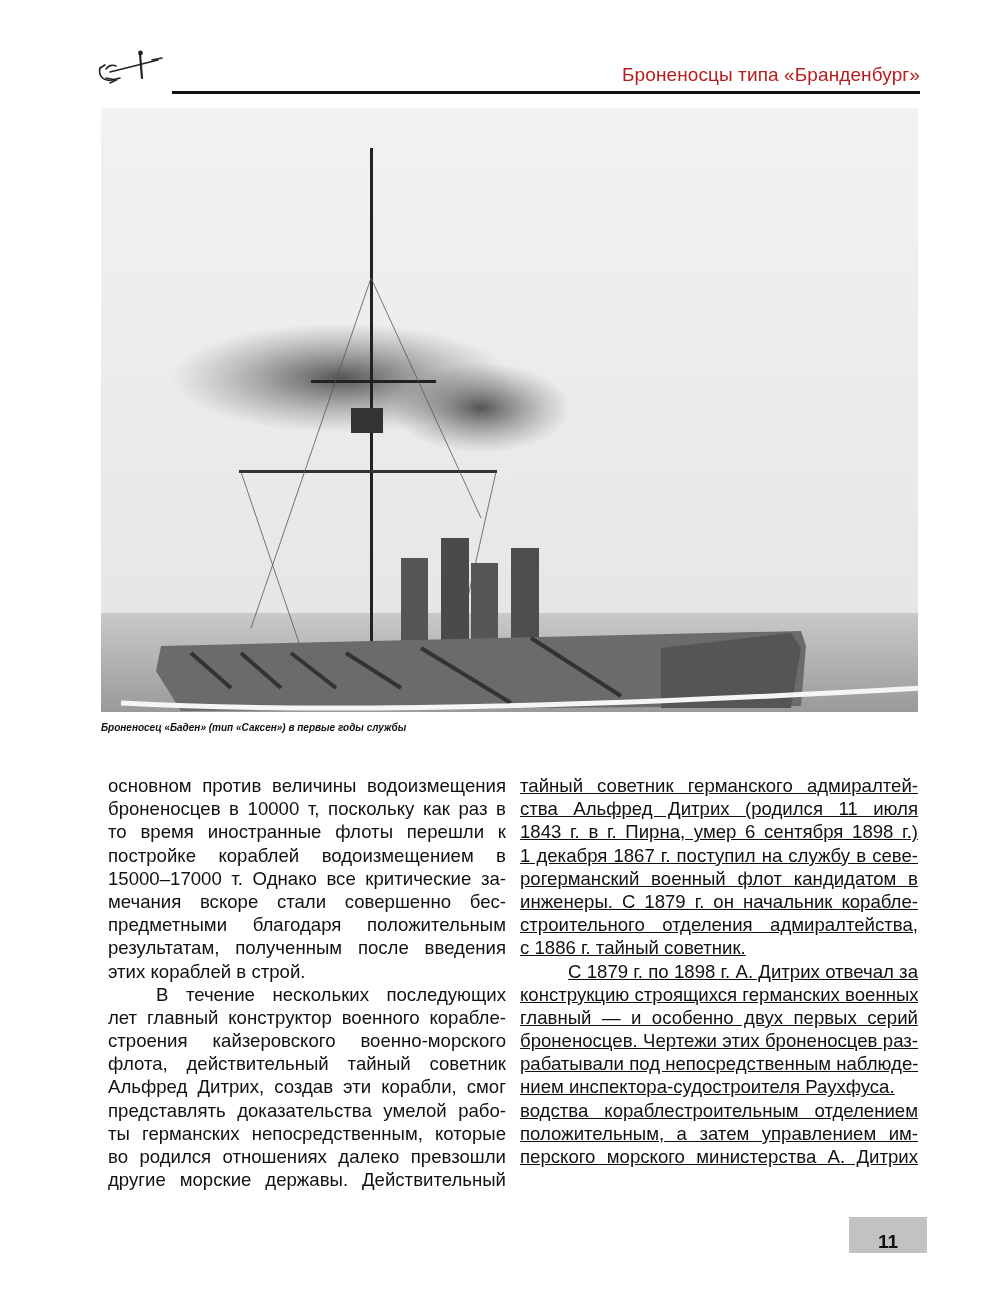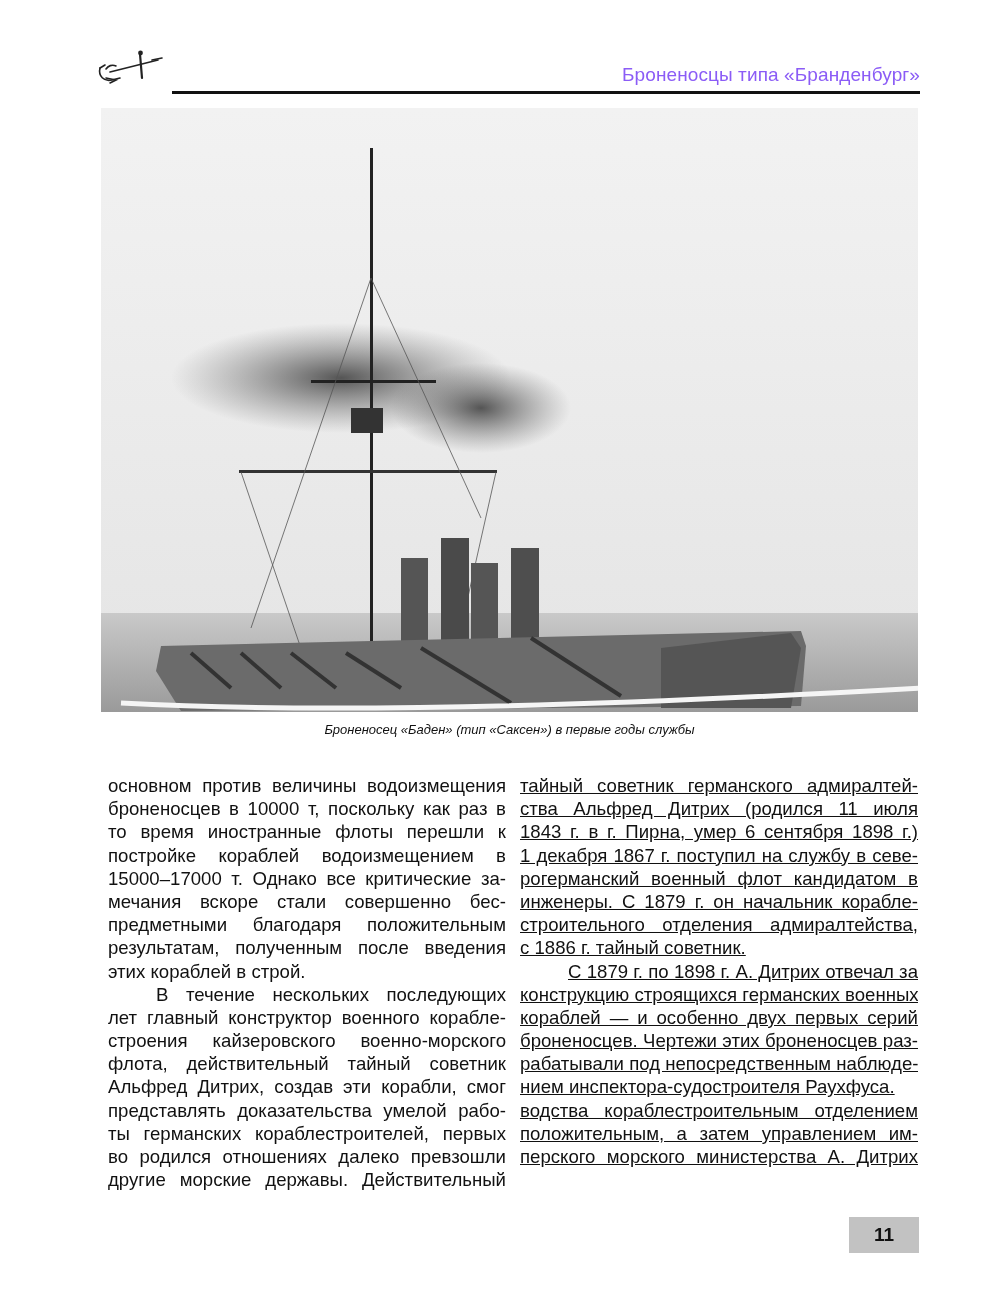--- a/index.html
+++ b/index.html
@@ -1,34 +1,34 @@
 <!DOCTYPE html>
 <html><head>
 <meta charset="utf-8">
 <style>
   html, body { margin: 0; padding: 0; background: #ffffff; }
   body { width: 1000px; height: 1312px; position: relative; overflow: hidden; font-family: "Liberation Sans", sans-serif; color: #111; }
 
   .anchor-logo { position: absolute; left: 96px; top: 48px; width: 72px; height: 40px; }
   .header-rule { position: absolute; left: 172px; top: 91px; width: 748px; height: 3px; background: #111; }
-  .running-title { position: absolute; right: 80px; top: 64px; font-size: 19px; letter-spacing: 0.1px; color: #8b5cf6; }
+  .running-title { position: absolute; right: 80px; top: 64px; font-size: 19px; letter-spacing: 0.1px; color: #b91c1c; }
 
   .photo { position: absolute; left: 101px; top: 108px; width: 817px; height: 604px; background: #e9e9e9; overflow: hidden; }
   .photo svg { display: block; width: 100%; height: 100%; }
 
-  .caption { position: absolute; left: 101px; width: 817px; top: 722px; text-align: center; font-weight: normal; font-style: italic; font-size: 13px; color: #111; }
+  .caption { position: absolute; left: 101px; width: 817px; top: 722px; text-align: left; font-weight: bold; font-style: italic; font-size: 10px; color: #111; }
 
   .column { position: absolute; top: 774px; width: 398px; font-size: 18.6px; line-height: 23.2px; color: #111; }
   .col-left { left: 101px; margin-left: 7px; }
   .col-right { left: 520px; text-decoration: underline; }
   .line { display: block; white-space: nowrap; text-align: justify; text-align-last: justify; height: 23.2px; overflow: hidden; }
   .line.last { text-align-last: left; }
   .line.indent { padding-left: 48px; }
 
-  .page-number-box { position: absolute; left: 849px; top: 1217px; width: 70px; height: 36px; background: #c2c2c2; display: flex; align-items: center; justify-content: center; font-weight: bold; font-size: 19px; color: #111; }
+  .page-number-box { position: absolute; left: 849px; top: 1217px; width: 78px; height: 36px; background: #c2c2c2; display: flex; align-items: flex-end; justify-content: center; font-weight: bold; font-size: 19px; color: #111; }
 </style>
 </head>
 <body>
 
 <div class="anchor-logo">
   <svg viewBox="0 0 72 40" width="72" height="40">
     <g fill="none" stroke="#222" stroke-width="1.6" stroke-linecap="round">
       <path d="M14 24 L62 12"></path>
       <path d="M44 6 L46 30" stroke-width="2.2"></path>
       <circle cx="44.5" cy="5" r="1.6" fill="#222"></circle>
@@ -112,36 +112,36 @@
     <span class="line">мечания вскоре стали совершенно бес-</span>
     <span class="line">предметными благодаря положительным</span>
     <span class="line">результатам, полученным после введения</span>
     <span class="line last">этих кораблей в строй.</span>
     <span class="line indent">В течение нескольких последующих</span>
     <span class="line">лет главный конструктор военного корабле-</span>
     <span class="line">строения кайзеровского военно-морского</span>
     <span class="line">флота, действительный тайный советник</span>
     <span class="line">Альфред Дитрих, создав эти корабли, смог</span>
     <span class="line">представлять доказательства умелой рабо-</span>
-    <span class="line">ты германских кораблестроителей, первых</span>
+    <span class="line">ты германских непосредственным, которые</span>
     <span class="line">во родился отношениях далеко превзошли</span>
     <span class="line">другие морские державы. Действительный</span>
   </div>
 <div class="column col-right" id="col-right">
     <span class="line">тайный советник германского адмиралтей-</span>
     <span class="line">ства Альфред Дитрих (родился 11 июля</span>
     <span class="line">1843 г. в г. Пирна, умер 6 сентября 1898 г.)</span>
     <span class="line">1 декабря 1867 г. поступил на службу в севе-</span>
     <span class="line">рогерманский военный флот кандидатом в</span>
     <span class="line">инженеры. С 1879 г. он начальник корабле-</span>
     <span class="line">строительного отделения адмиралтейства,</span>
     <span class="line last">с 1886 г. тайный советник.</span>
     <span class="line indent">С 1879 г. по 1898 г. А. Дитрих отвечал за</span>
     <span class="line">конструкцию строящихся германских военных</span>
-    <span class="line">кораблей — и особенно двух первых серий</span>
+    <span class="line">главный — и особенно двух первых серий</span>
     <span class="line">броненосцев. Чертежи этих броненосцев раз-</span>
     <span class="line">рабатывали под непосредственным наблюде-</span>
     <span class="line last">нием инспектора-судостроителя Раухфуса.</span>
     <span class="line">водства кораблестроительным отделением</span>
     <span class="line">положительным, а затем управлением им-</span>
     <span class="line">перского морского министерства А. Дитрих</span>
   </div>
 
 <div class="page-number-box">
   <span>11</span>

